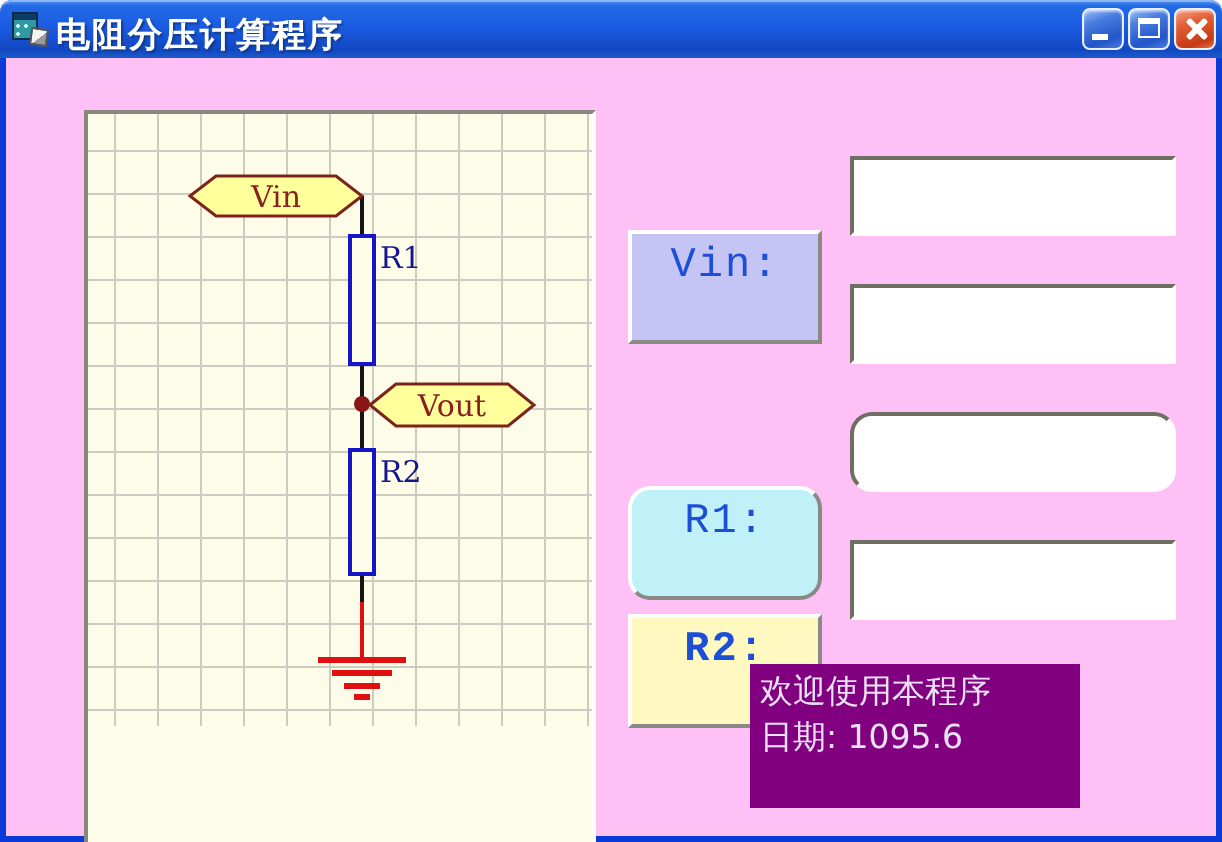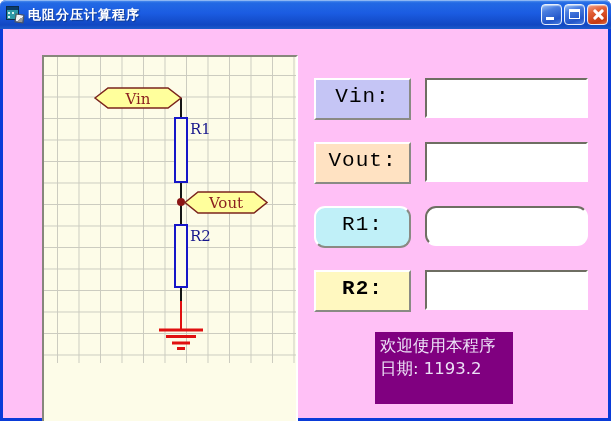--- a/index.html
+++ b/index.html
@@ -35,21 +35,21 @@
       radial-gradient(circle at 5px 1px,#d8f4f0 0 1px,transparent 1px),
       radial-gradient(circle at 1px 5px,#d8f4f0 0 1px,transparent 1px);
   }
   .app-icon .pencil {
     position:absolute; right:0; bottom:0; width:9px; height:9px;
     background:linear-gradient(135deg,#f4f4f4 55%,#9a9a9a 55%);
     border:1px solid #555; transform:rotate(8deg);
   }
   .title {
     position:absolute; left:28px; top:6px;
-    color:#fff; font-size:13px; font-weight:bold; letter-spacing:1px;
+    color:#fff; font-size:17px; font-weight:bold; letter-spacing:1px;
     text-shadow:1px 1px 1px #123a90;
     font-family:Liberation Mono, monospace;
   }
   .tb-btn {
     position:absolute; top:4px; width:21px; height:21px; border-radius:4px;
     border:1px solid #e8f0fc;
     background:linear-gradient(160deg,#9cc0f4 0%,#4a7de0 30%,#2255c8 75%,#4a7de0 100%);
     box-shadow:inset 0 1px 1px rgba(255,255,255,.5);
   }
   .tb-btn.btn-min { right:49px; }
@@ -91,40 +91,40 @@
     background-size:21.5px 21.5px;
     background-position:13px 18px;
   }
   .schematic { position:absolute; left:0; top:0; }
   .strip {
     position:absolute; left:0; bottom:0; width:252px; height:20px; background:#e9e9db;
   }
 
   
   .flabel {
-    position:absolute; left:311px; width:97px; height:42px;
+    position:absolute; left:311px; width:97px; height:57px;
     border-top:2px solid #fff; border-left:2px solid #fff;
     border-right:2px solid #8a8a84; border-bottom:2px solid #8a8a84;
-    color:#000000; text-align:center; line-height:34px;
+    color:#1d4ed8; text-align:center; line-height:34px;
     font-family:"Liberation Mono","DejaVu Sans Mono",monospace;
-    font-size:21px; letter-spacing:1px;
+    font-size:21px; letter-spacing:1px;margin-top:37px;
   }
   .fin {
     position:absolute; left:422px; width:163px; height:40px;
     background:#fff; outline:none;
     border-top:2px solid #6e6e62; border-left:2px solid #6e6e62;
     border-bottom:2px solid #fff; border-right:2px solid #fff;
     font-family:"Liberation Mono","DejaVu Sans Mono",monospace;
     font-size:17px; padding:2px 5px; color:#000;
   }
   .r1t { top:49px; } .r2t { top:113px; } .r3t { top:177px;border-radius:11px; } .r4t { top:241px; }
 
   
   .info {
-    position:absolute; left:372px; top:303px; width:138px; height:72px;
+    position:absolute; left:372px; top:303px; width:165px; height:72px;
     background:#800080; color:#ece0f6;
     font-size:16.5px; line-height:23px; padding:2px 5px;
     font-family:"DejaVu Sans", sans-serif; white-space:nowrap;
   }
 </style>
 </head>
 <body>
 
 <div class="window">
 
@@ -182,28 +182,27 @@
           <text x="146" y="77" fill="#16168c" font-family="DejaVu Serif, serif" font-size="15">R1</text>
           <text x="146" y="184" fill="#16168c" font-family="DejaVu Serif, serif" font-size="15">R2</text>
         </svg>
       </div>
       <div class="strip"></div>
     </div>
 
     <div class="flabel r1t" style="background-color: rgb(197, 197, 245);">Vin:</div>
     <input class="fin r1t" type="text" value="" style="">
 
-    <div class="flabel r2t" style="background-color: rgb(255, 226, 194);">Vout:</div>
     <input class="fin r2t" type="text" value="" style="">
 
     <div class="flabel r3t" style="background-color: rgb(192, 240, 248);">R1:</div>
     <input class="fin r3t" type="text" value="" style="">
 
     <div class="flabel r4t" style="background-color: rgb(255, 248, 192); font-weight: bold;">R2:</div>
     <input class="fin r4t" type="text" value="" style="">
 
     <div class="info" style="background-color: rgb(128, 0, 128);">
       <div>欢迎使用本程序</div>
-      <div>日期: 1193.2</div>
+      <div>日期: 1095.6</div>
     </div>
 
   </div>
 </div>
 
 </body></html>

